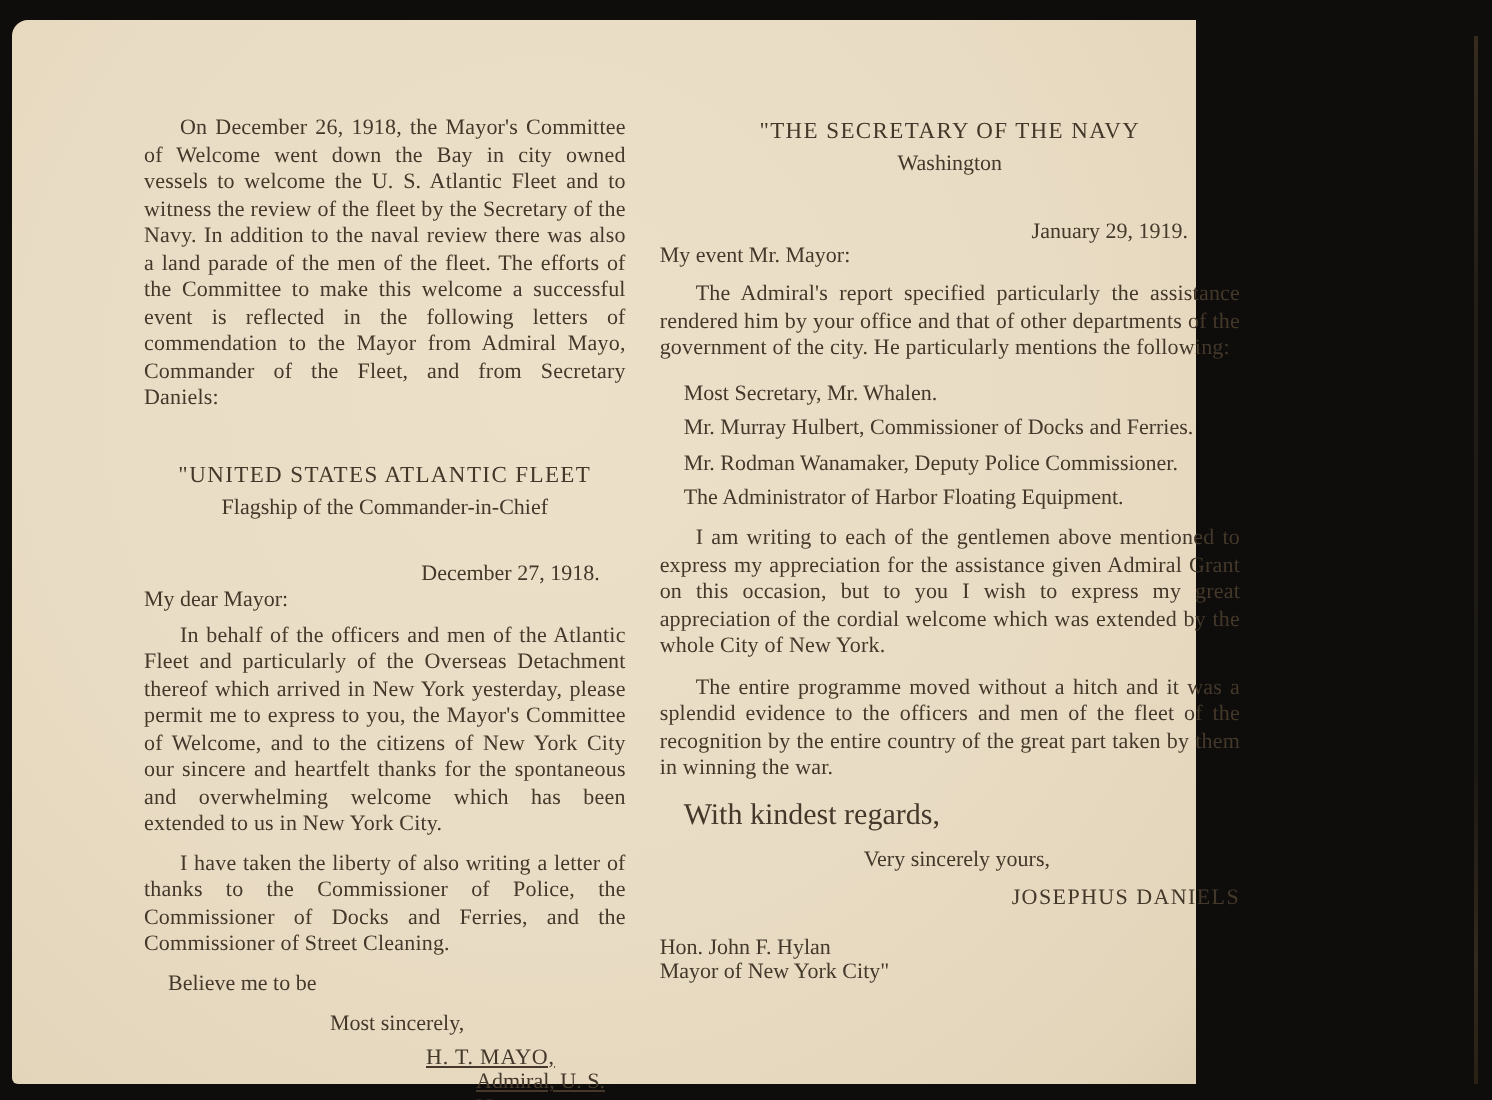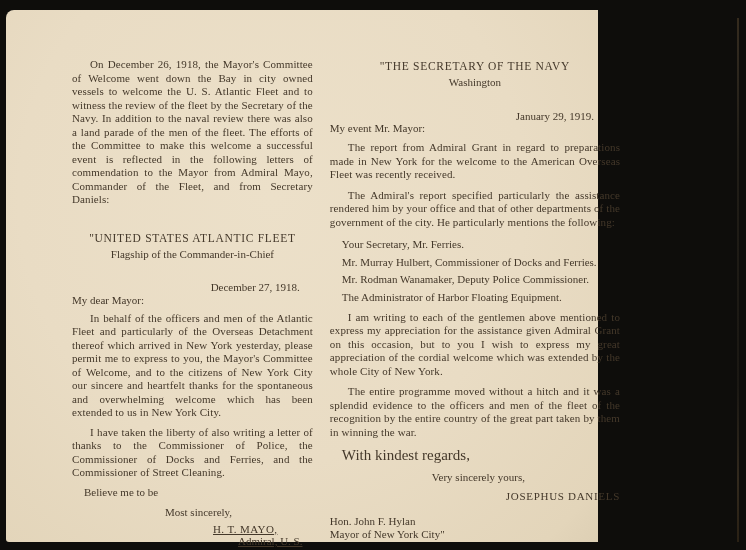--- a/index.html
+++ b/index.html
@@ -123,25 +123,24 @@
       </div>
     </div>
 
     <div class="col-right">
       <div class="letter-heading">"THE SECRETARY OF THE NAVY</div>
       <div class="letter-subheading">Washington</div>
 
       <div class="date-line">January 29, 1919.</div>
       <div class="salutation">My event Mr. Mayor:</div>
 
-      <p class="body-text indent para">The report from Admiral Grant in regard to preparations made in New York for the welcome to the American Overseas Fleet was recently received.</p>
       <p class="body-text indent para">The Admiral's report specified particularly the assistance rendered him by your office and that of other departments of the government of the city.  He particularly mentions the following:</p>
 
       <div class="mention-list">
-        <div class="mention-item">Your Secretary, Mr. Ferries.</div>
+        <div class="mention-item">Most Secretary, Mr. Whalen.</div>
         <div class="mention-item">Mr. Murray Hulbert, Commissioner of Docks and Ferries.</div>
         <div class="mention-item">Mr. Rodman Wanamaker, Deputy Police Commissioner.</div>
         <div class="mention-item">The Administrator of Harbor Floating Equipment.</div>
       </div>
 
       <p class="body-text indent para">I am writing to each of the gentlemen above mentioned to express my appreciation for the assistance given Admiral Grant on this occasion, but to you I wish to express my great appreciation of the cordial welcome which was extended by the whole City of New York.</p>
       <p class="body-text indent para">The entire programme moved without a hitch and it was a splendid evidence to the officers and men of the fleet of the recognition by the entire country of the great part taken by them in winning the war.</p>
 
       <div class="closing">With kindest regards,</div>
       <div class="valediction">Very sincerely yours,</div>

